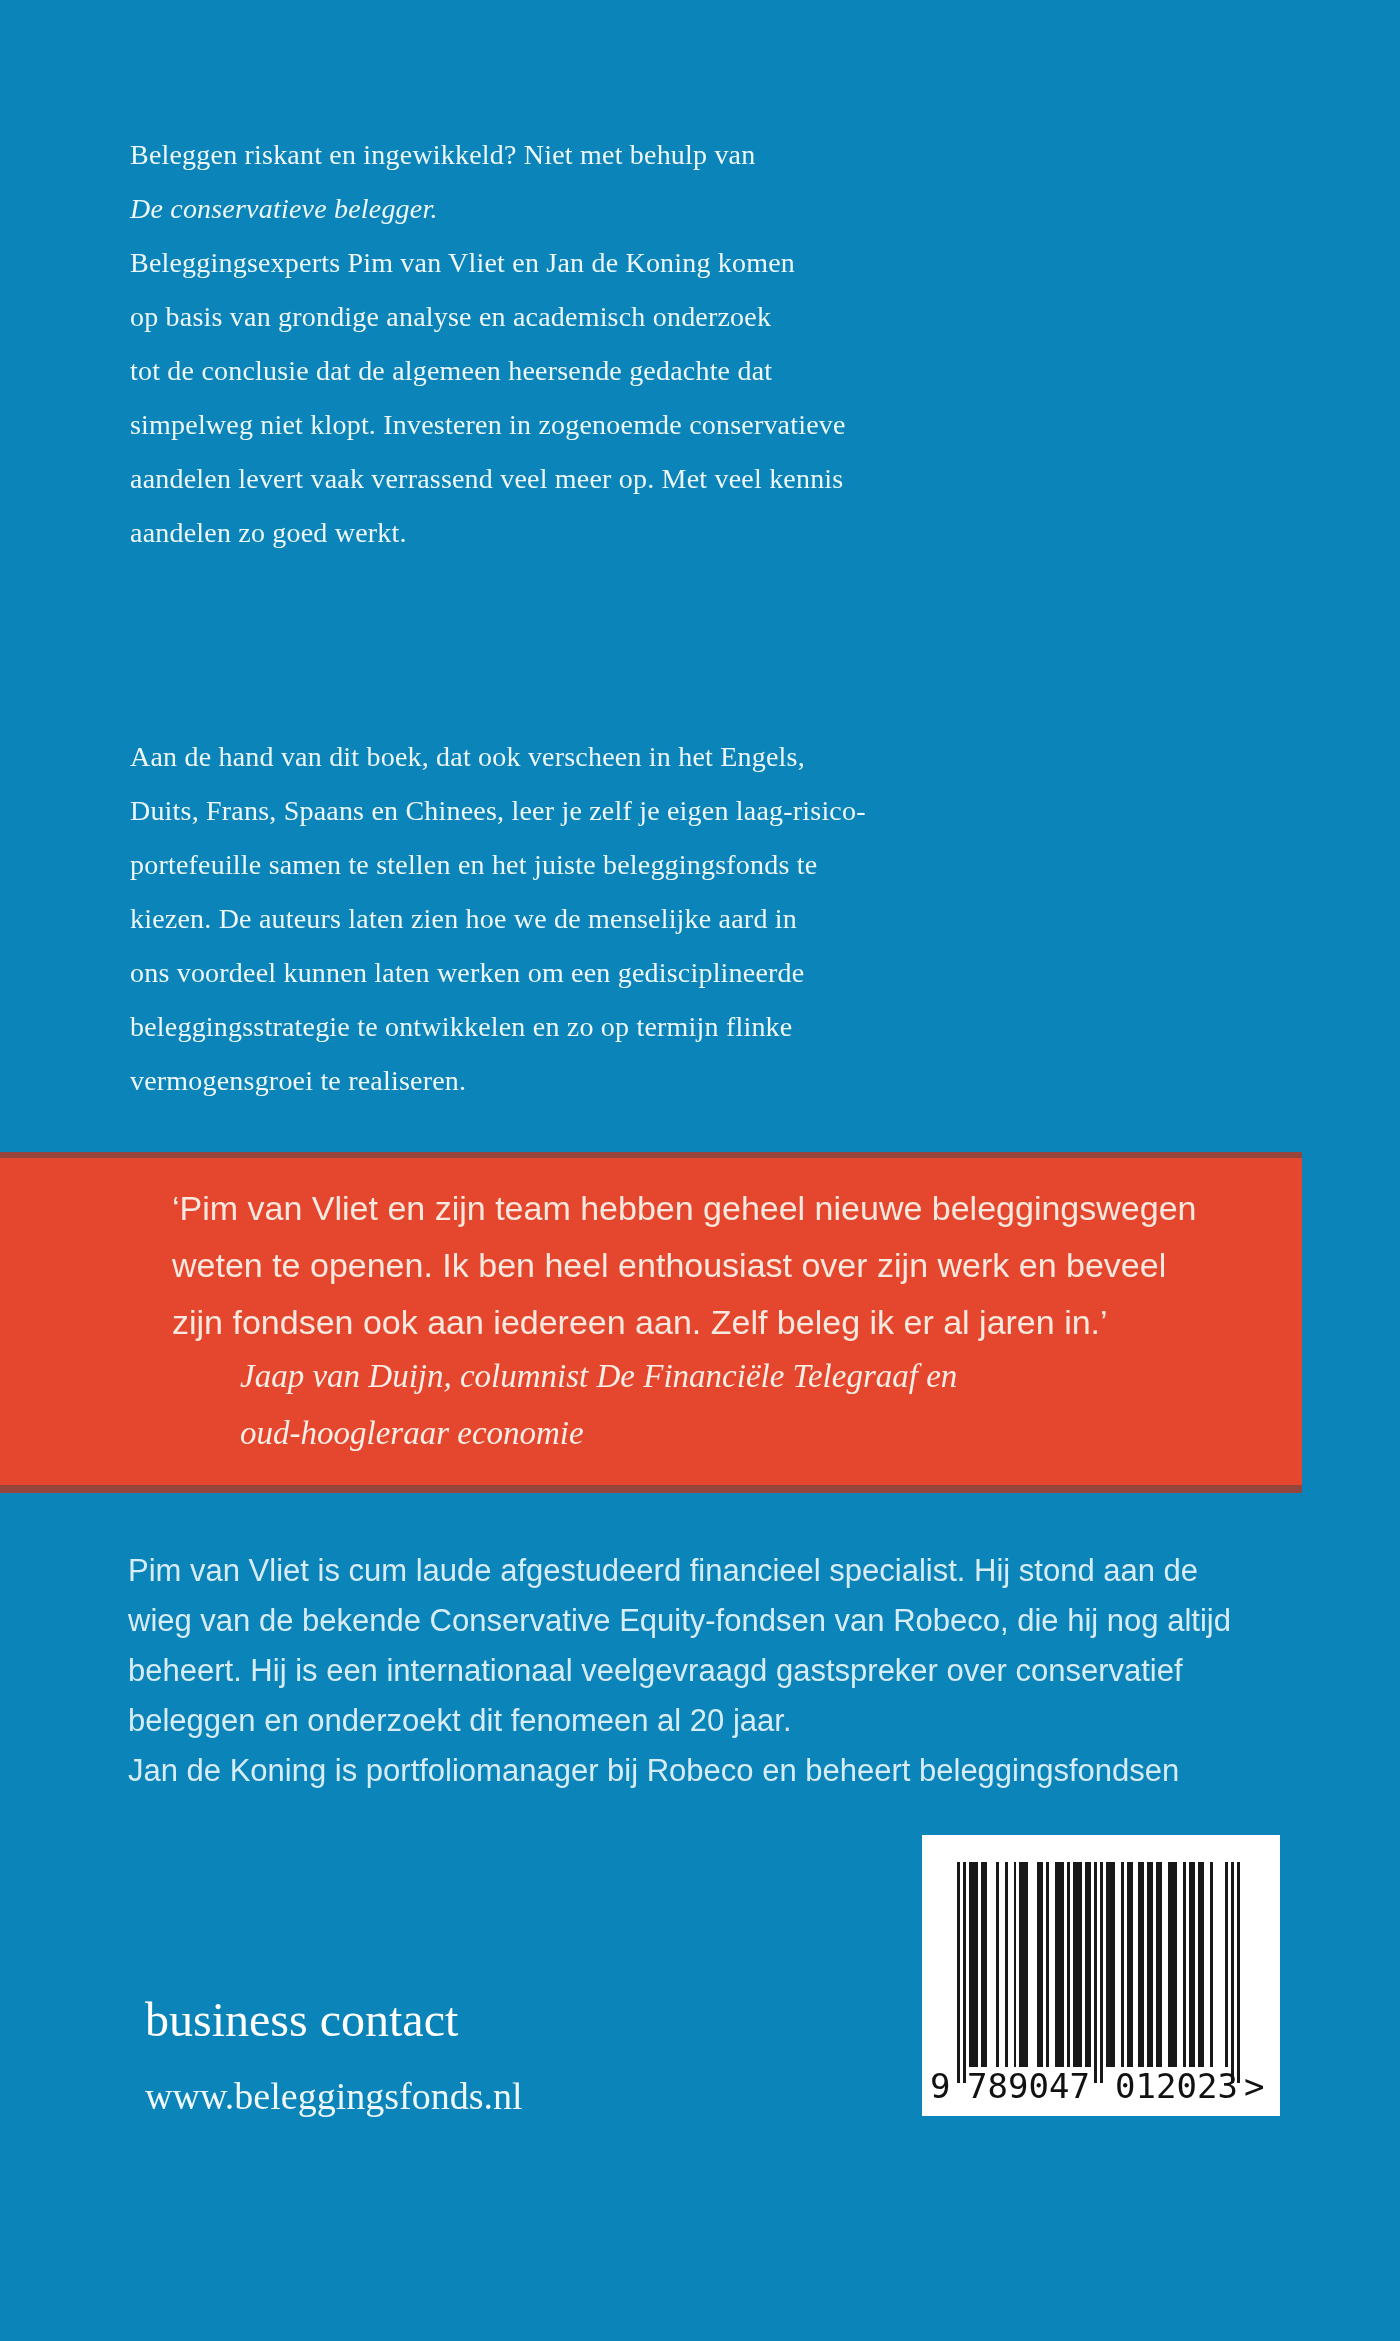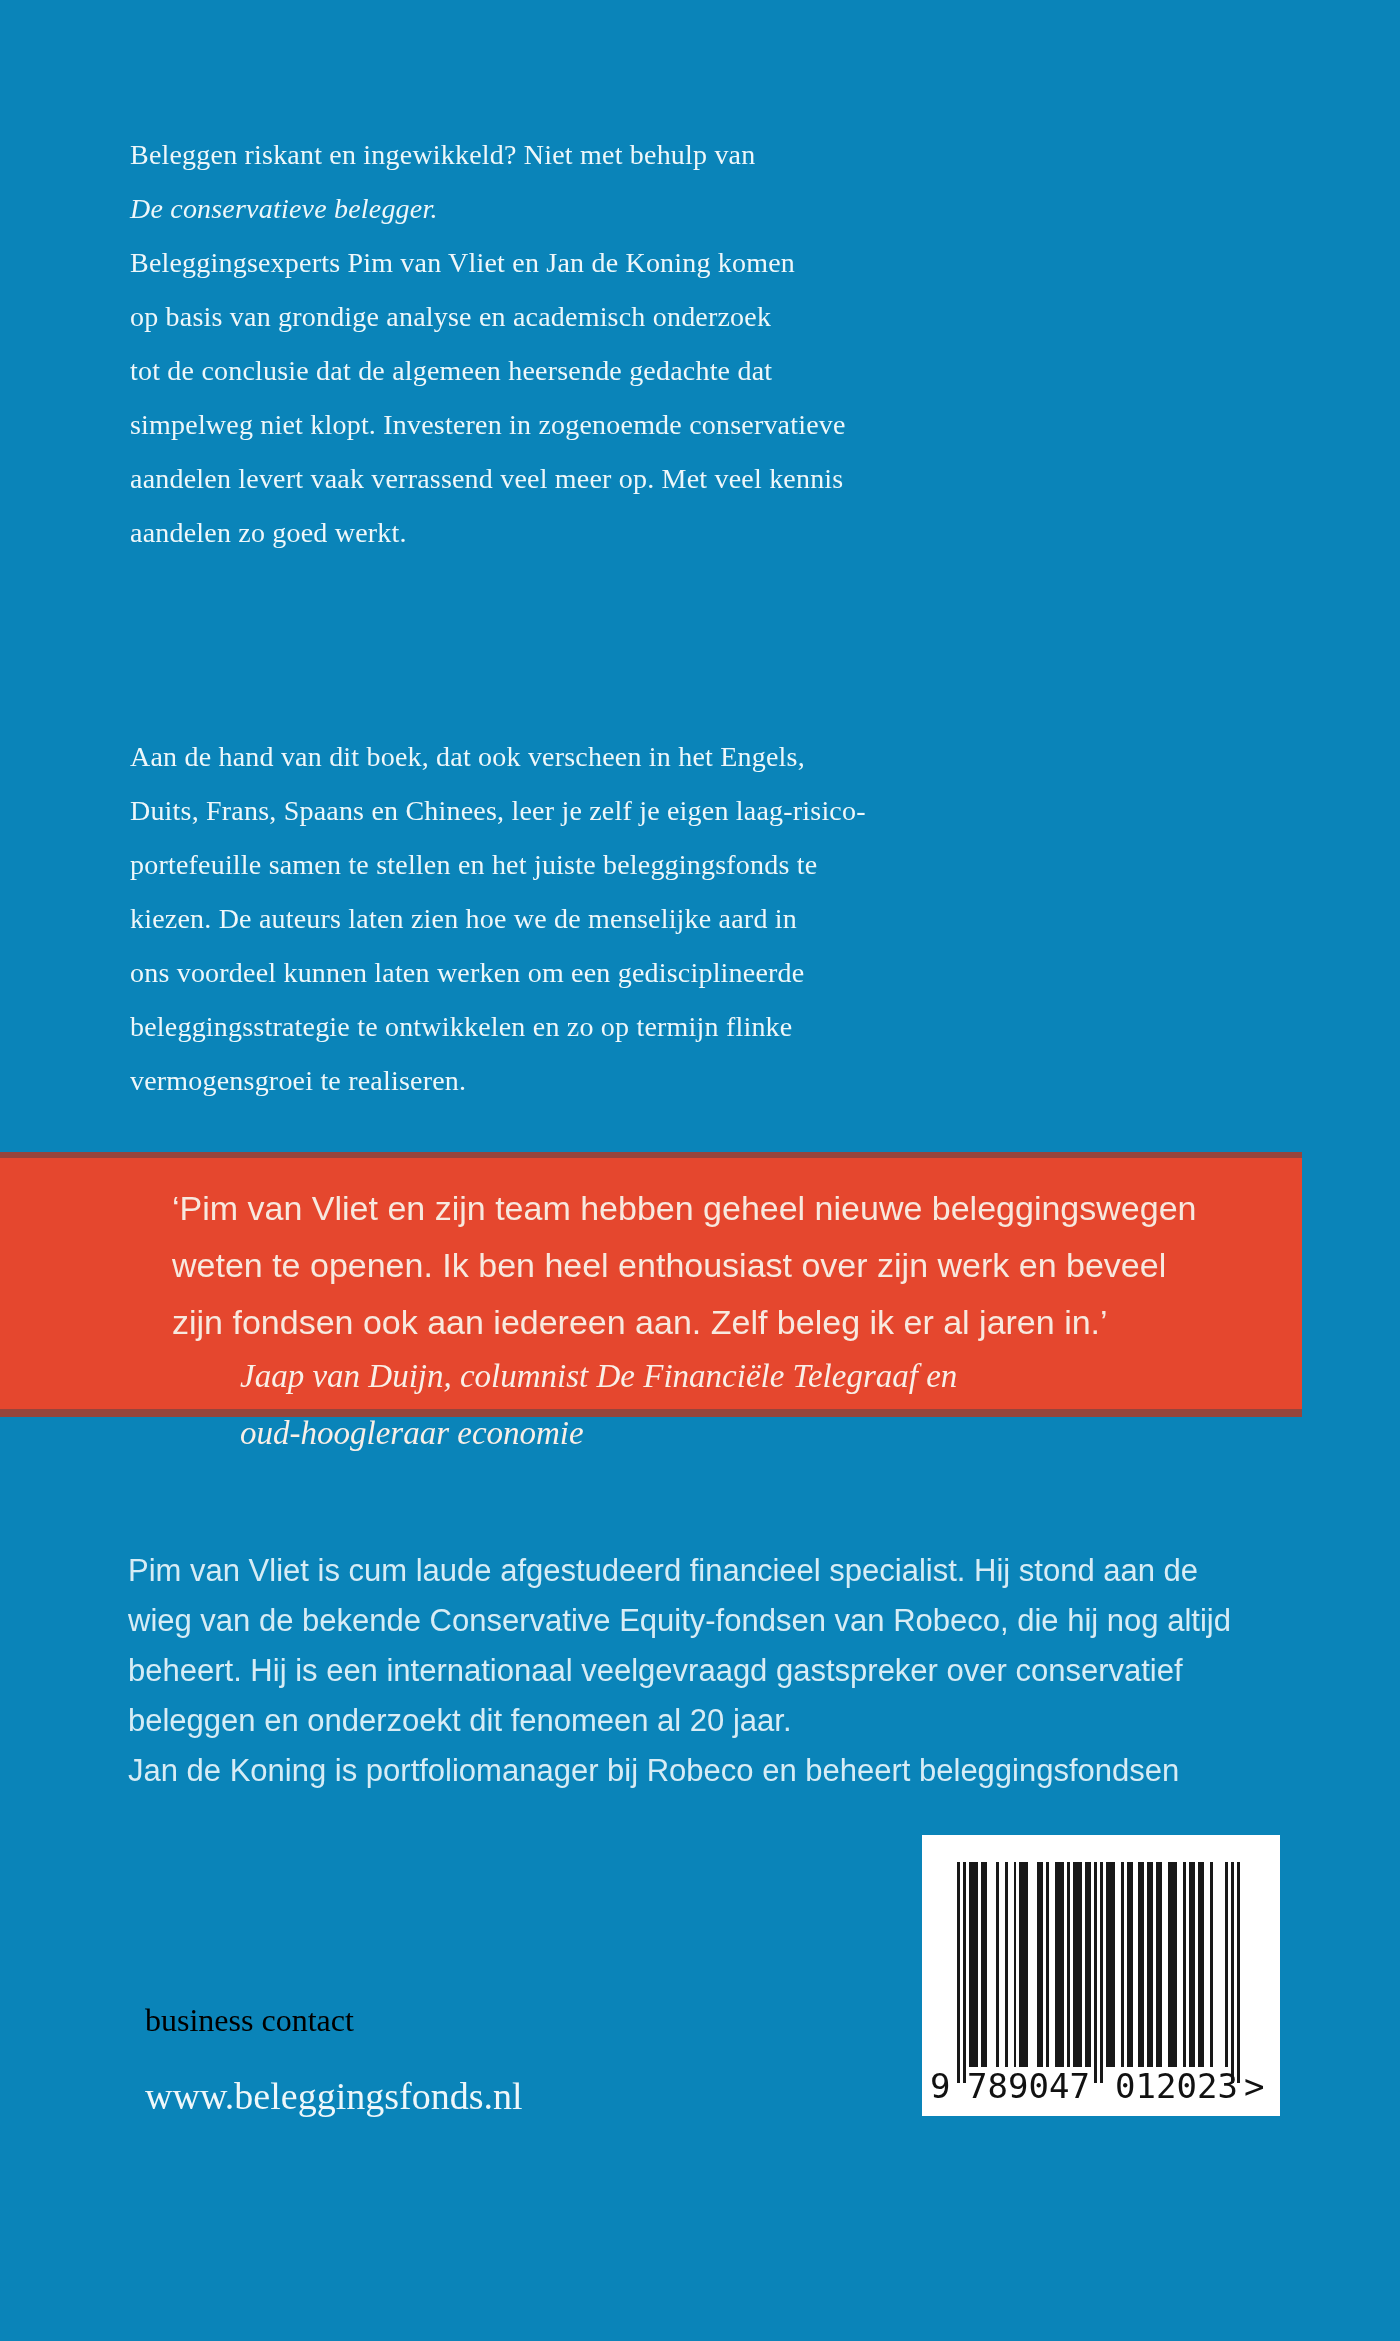--- a/index.html
+++ b/index.html
@@ -18,21 +18,21 @@
     letter-spacing:0.2px;
     white-space:nowrap;
   }
   .intro { left:130px; top:128px; }
   .descr { left:130px; top:730px; }
   .italic { font-style:italic; }
 
   .quote-box {
     position:absolute;
     left:0; top:1152px;
-    width:1302px; height:265px;
+    width:1302px; height:341px;
     background:#e5472e;
     border-top:6px solid #96453c;
     border-bottom:8px solid #96453c;
     box-sizing:border-box;
   }
   .quote-lines {
     position:absolute; left:172px; top:22px;
     color:#f7e9df;
     font-family:"Liberation Sans", sans-serif;
     font-weight:300;
@@ -50,21 +50,21 @@
   .bio {
     position:absolute; left:128px; top:1546px;
     color:#d7ecf5;
     font-family:"Liberation Sans", sans-serif;
     font-weight:300;
     font-size:31px; line-height:50px;
     white-space:nowrap;
   }
   .publisher {
     position:absolute; left:145px; top:1998px;
-    color:#000000; font-size:32px; line-height:44px;
+    color:#ffffff; font-size:48px; line-height:44px;
     font-family:"Liberation Serif", serif;
   }
   .website {
     position:absolute; left:145px; top:2074px;
     color:#eef7fa; font-size:38px; line-height:44px;
     font-family:"Liberation Serif", serif;
   }
 
   .barcode-box {
     position:absolute; left:922px; top:1835px;

